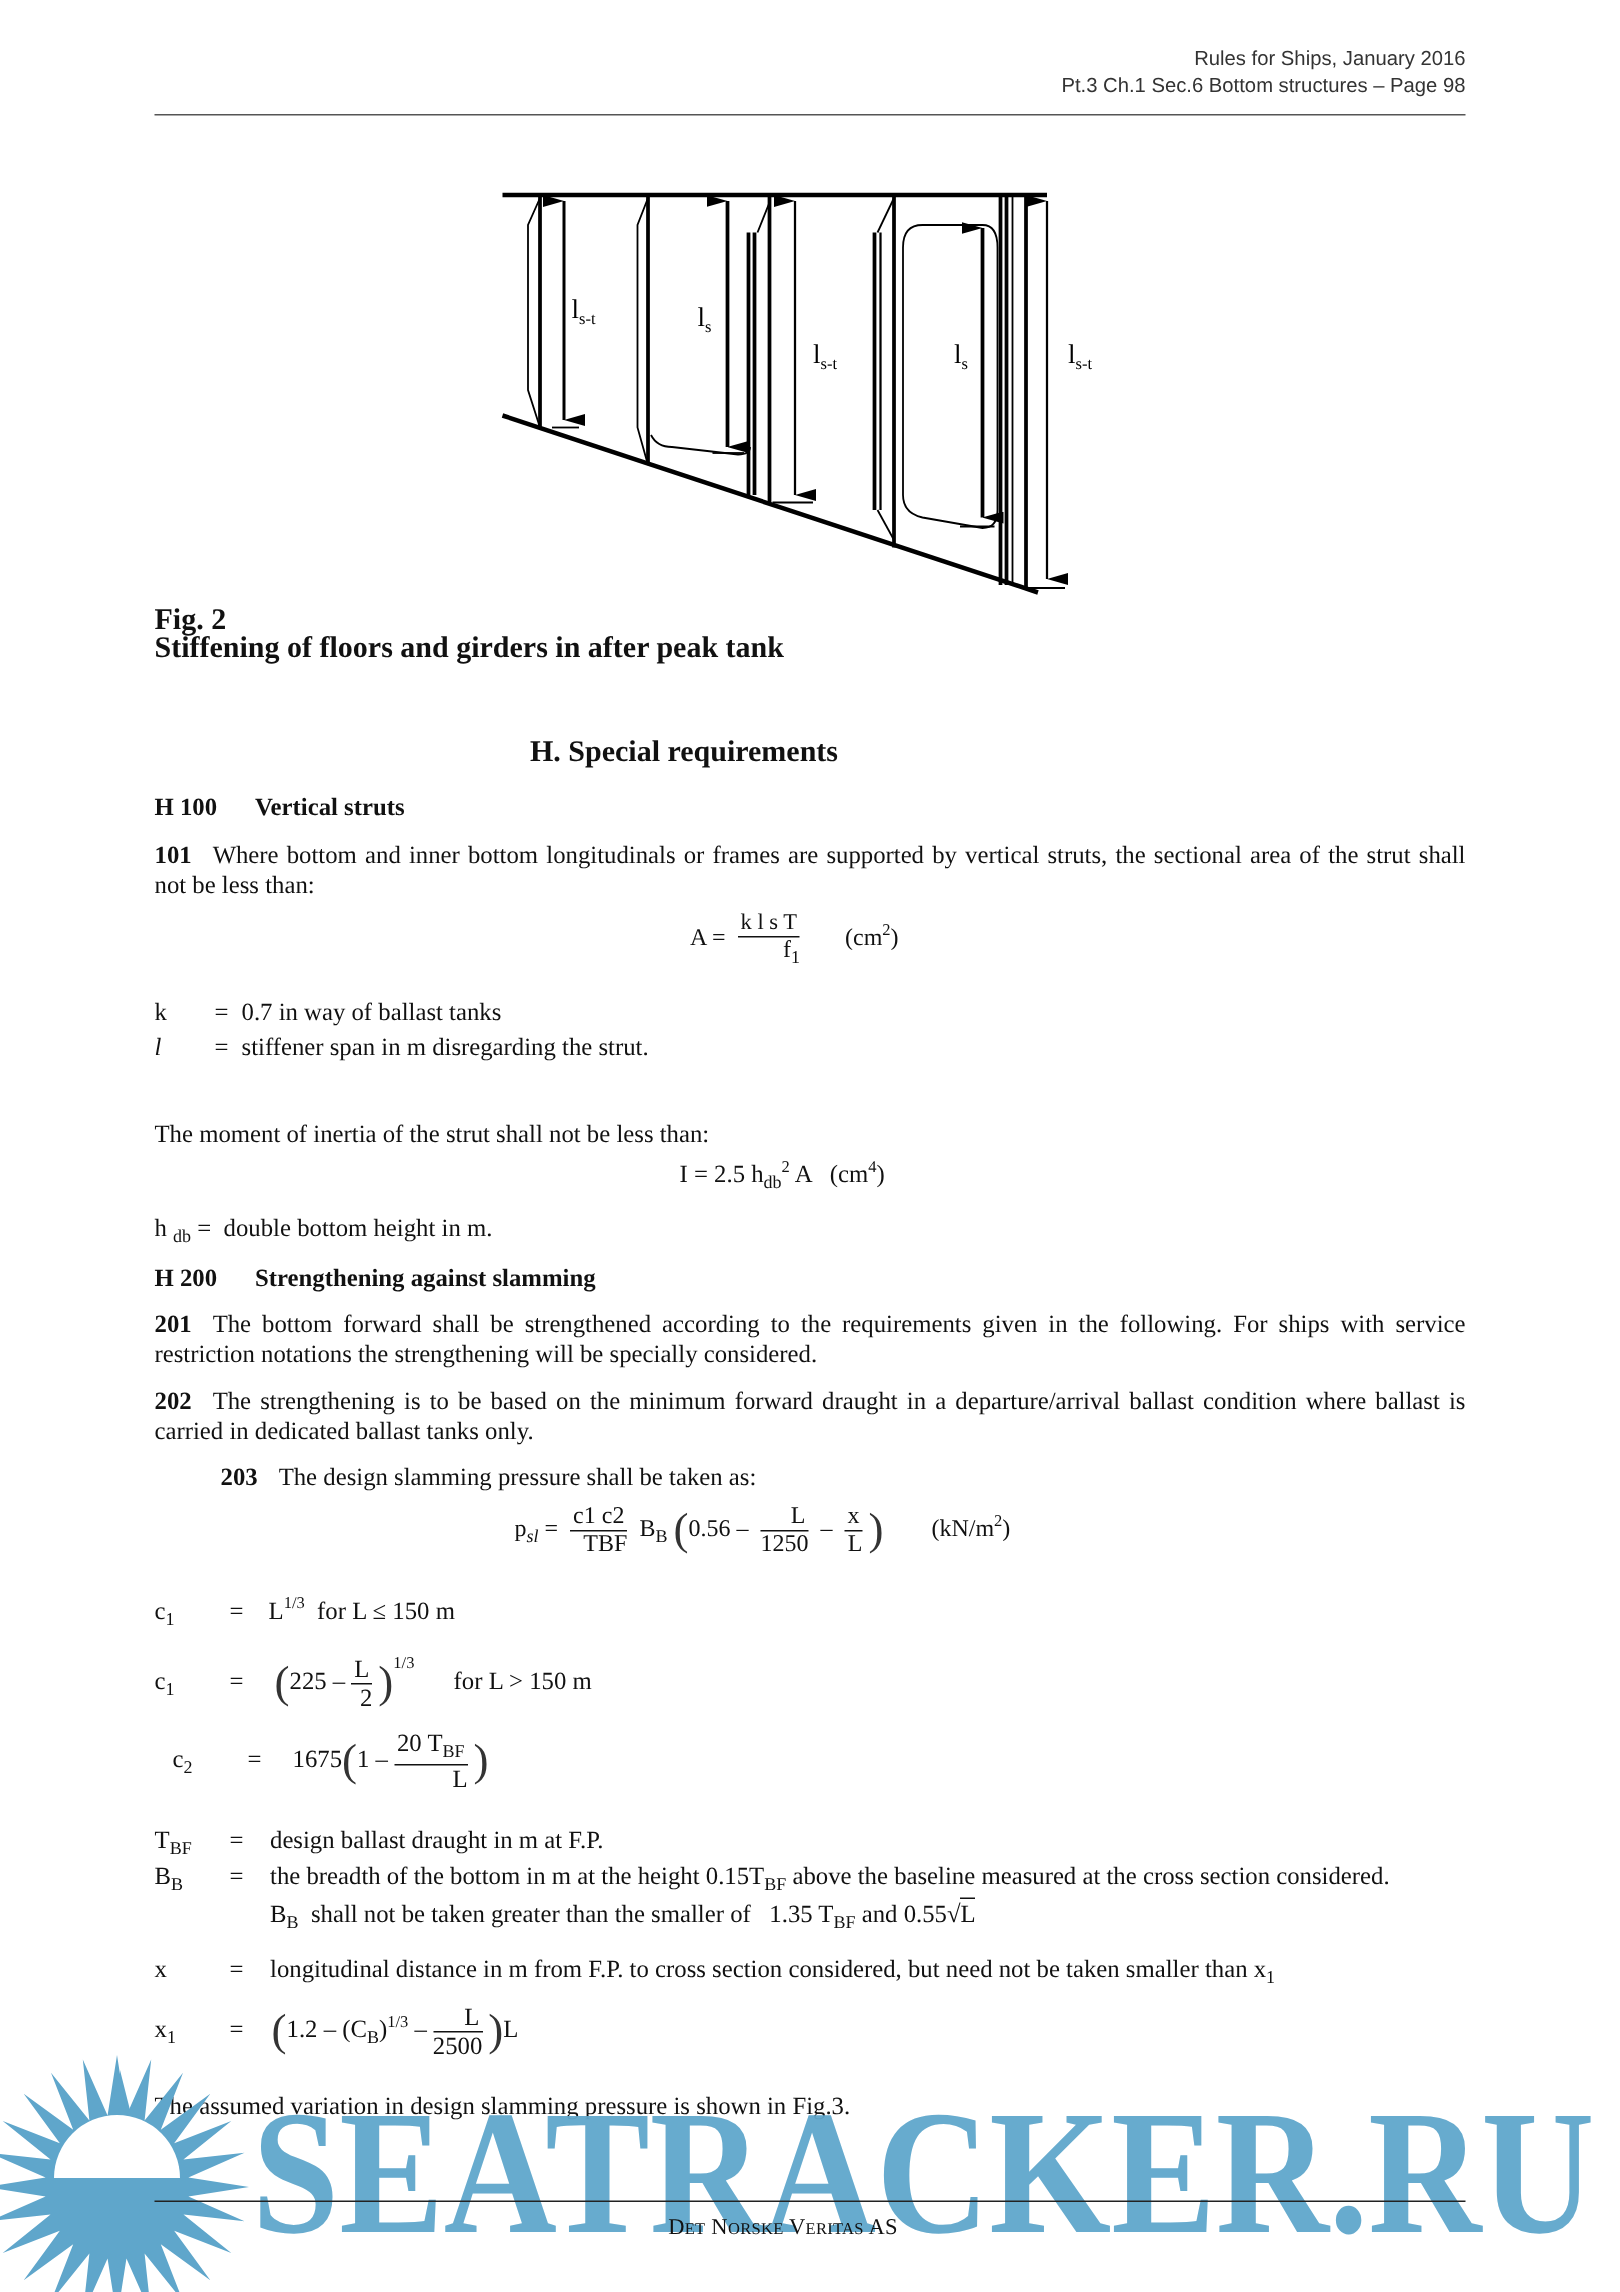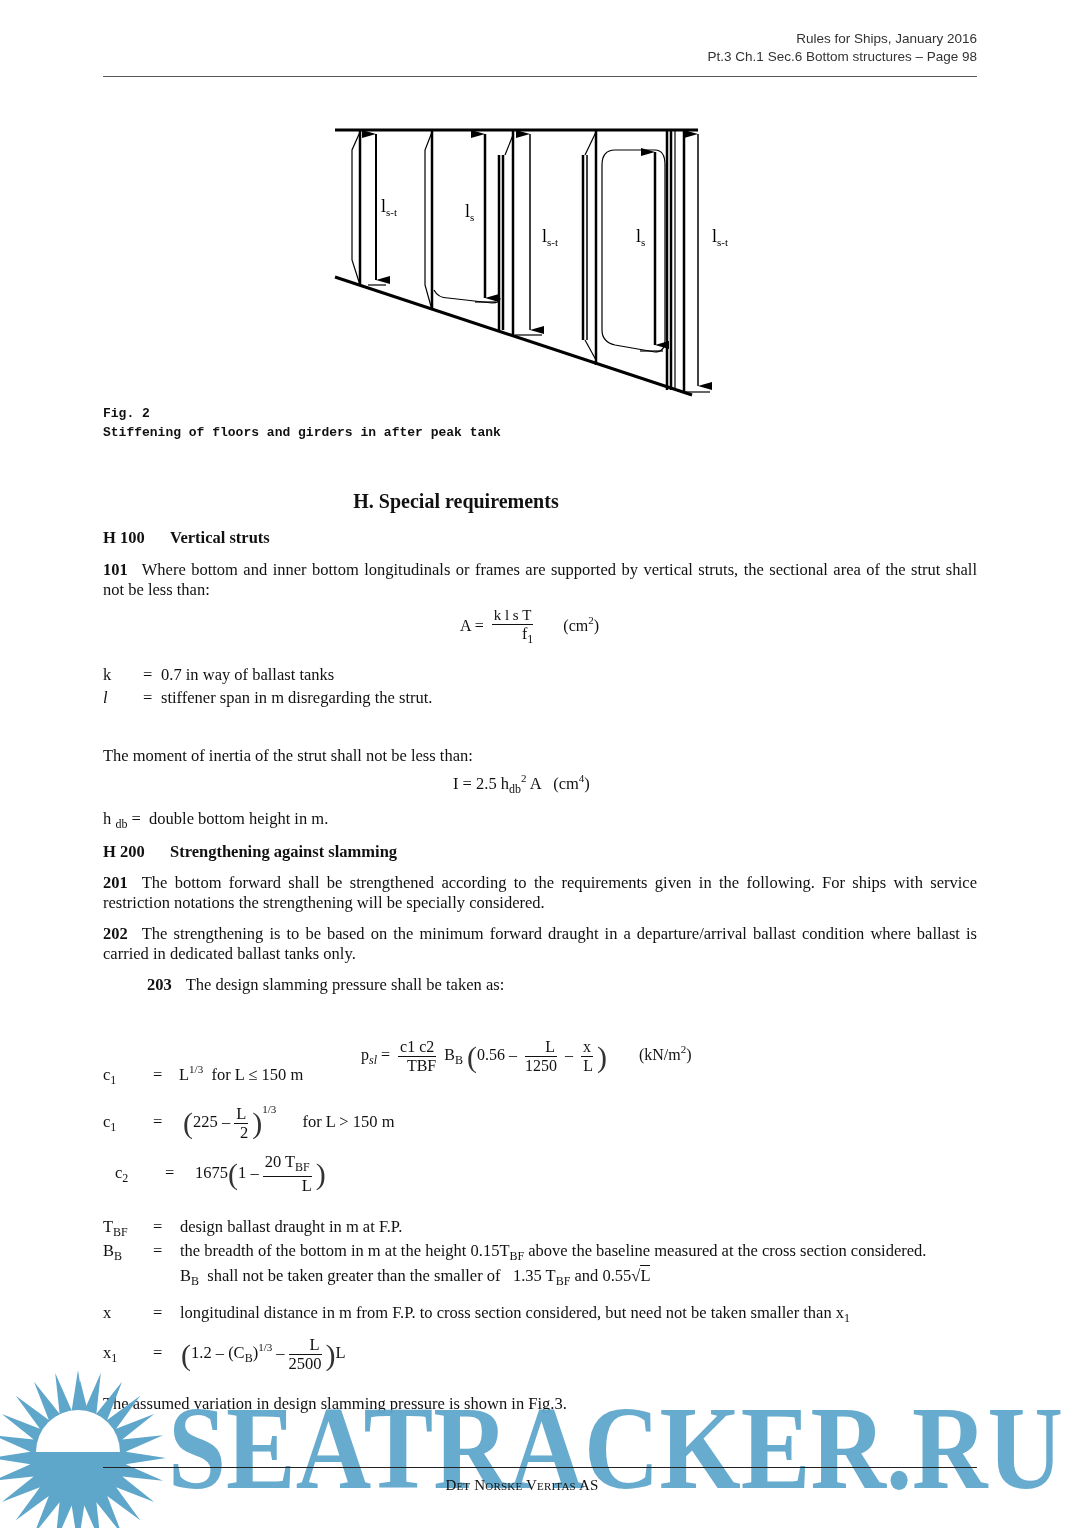--- a/index.html
+++ b/index.html
@@ -2,21 +2,21 @@
 <html><head>
 <meta charset="utf-8">
 <style>
   html, body { margin: 0; padding: 0; background: #ffffff; }
   body { width: 1080px; height: 1528px; position: relative; overflow: hidden;
          font-family: "Liberation Serif", "DejaVu Serif", serif; color: #111; }
   .hdr { position: absolute; right: 103px; top: 30px; text-align: right;
          font-family: "Liberation Sans", "DejaVu Sans", sans-serif; font-size: 13.5px; color: #333; line-height: 18px; }
   .hdr-rule { position: absolute; left: 103px; width: 874px; top: 76px; height: 0; border-top: 1px solid #555; }
   .figure { position: absolute; left: 330px; top: 120px; width: 420px; height: 285px; }
-  .fig-cap { position: absolute; left: 103px; top: 404px; font-weight: bold; font-size: 13px; line-height: 19px; font-family: Liberation Mono, monospace; }
+  .fig-cap { position: absolute; left: 103px; top: 404px; font-weight: bold; font-size: 20px; line-height: 19px; }
   .h-sec { position: absolute; left: 0; width: 912px; top: 490px; text-align: center; font-weight: bold; font-size: 20px; }
   .sub { position: absolute; left: 103px; font-weight: bold; font-size: 16.5px; }
   .sub .num { display: inline-block; width: 67px; }
   .para { position: absolute; left: 103px; width: 874px; font-size: 16.5px; line-height: 20px; text-align: justify; }
   .para b { margin-right: 14px; }
   .eq { position: absolute; font-size: 16px; white-space: nowrap; }
   .frac { display: inline-block; vertical-align: middle; text-align: right; margin: 0 4px; }
   .frac .n { display: block; border-bottom: 1px solid #111; padding: 0 2px; line-height: 18px; }
   .frac .d { display: block; line-height: 18px; }
   .def { position: absolute; left: 103px; font-size: 16.5px; line-height: 23px; }
@@ -137,21 +137,21 @@
 <div class="para" style="top:873px;">
   <b>201</b><span>The bottom forward shall be strengthened according to the requirements given in the following. For ships with service restriction notations the strengthening will be specially considered.</span>
 </div>
 <div class="para" style="top:924px;">
   <b>202</b><span>The strengthening is to be based on the minimum forward draught in a departure/arrival ballast condition where ballast is carried in dedicated ballast tanks only.</span>
 </div>
 <div class="para" style="top:975px;margin-left:44px;">
   <b>203</b><span>The design slamming pressure shall be taken as:</span>
 </div>
 
-<div class="eq" style="left:361px; top:1002px;margin-top:36px;">
+<div class="eq" style="left:343px; top:1002px;">
   <span>p</span><span class="sub-s" style="font-style:italic">sl</span>
   <span>=</span>
   <span class="frac"><span class="n">c1 c2</span><span class="d">TBF</span></span>
   <span>B</span><span class="sub-s">B</span>
   <span class="paren">(</span><span>0.56 –</span>
   <span class="frac"><span class="n">L</span><span class="d">1250</span></span>
   <span>–</span>
   <span class="frac"><span class="n">x</span><span class="d">L</span></span><span class="paren">)</span>
   <span style="margin-left:28px"><span>(kN/m</span><span class="sup-s">2</span><span>)</span></span>
 </div>

